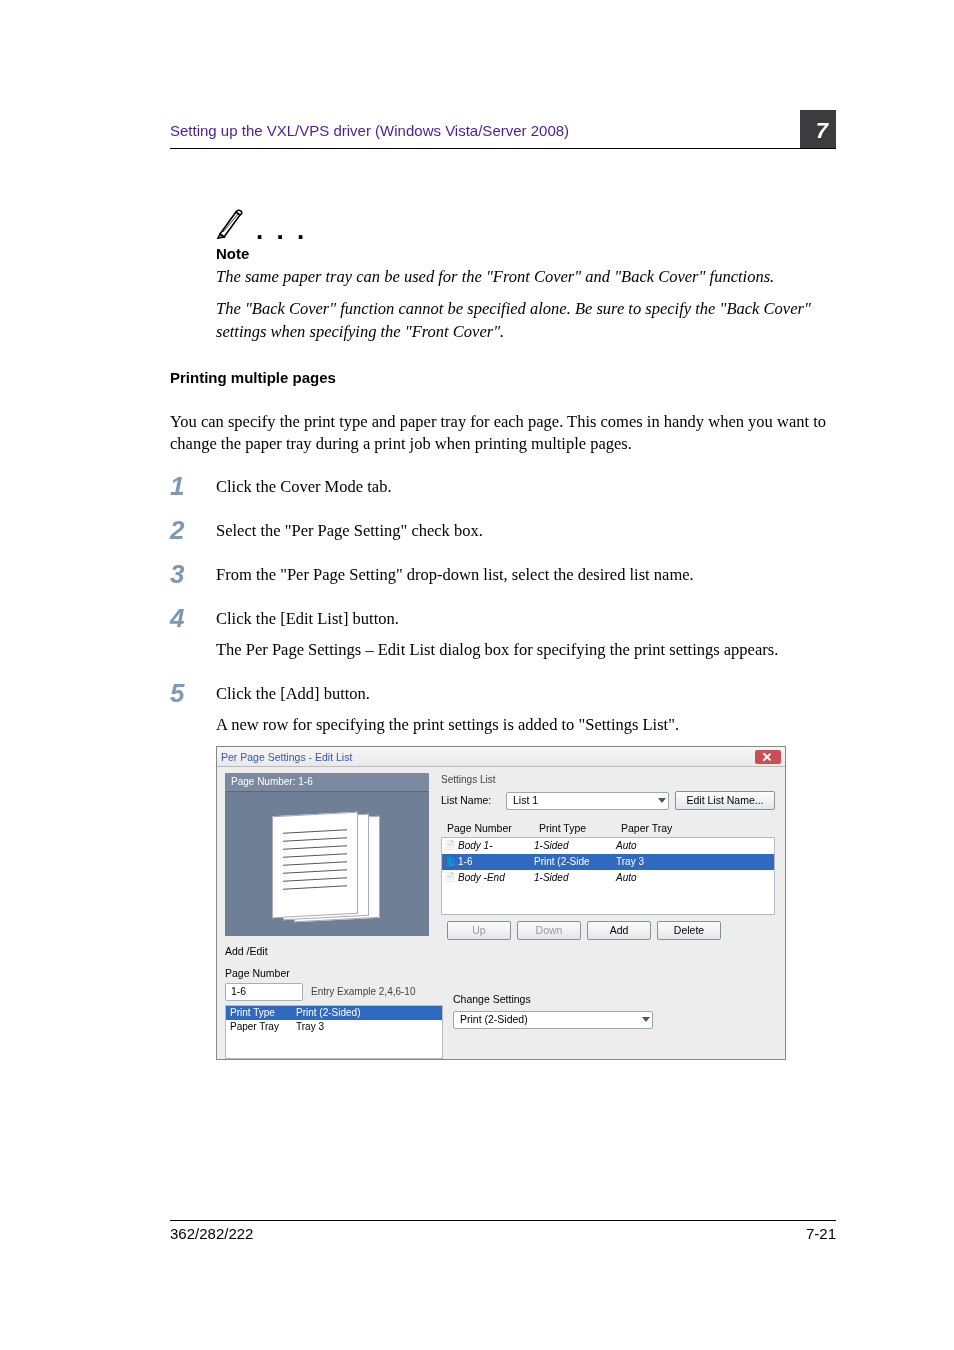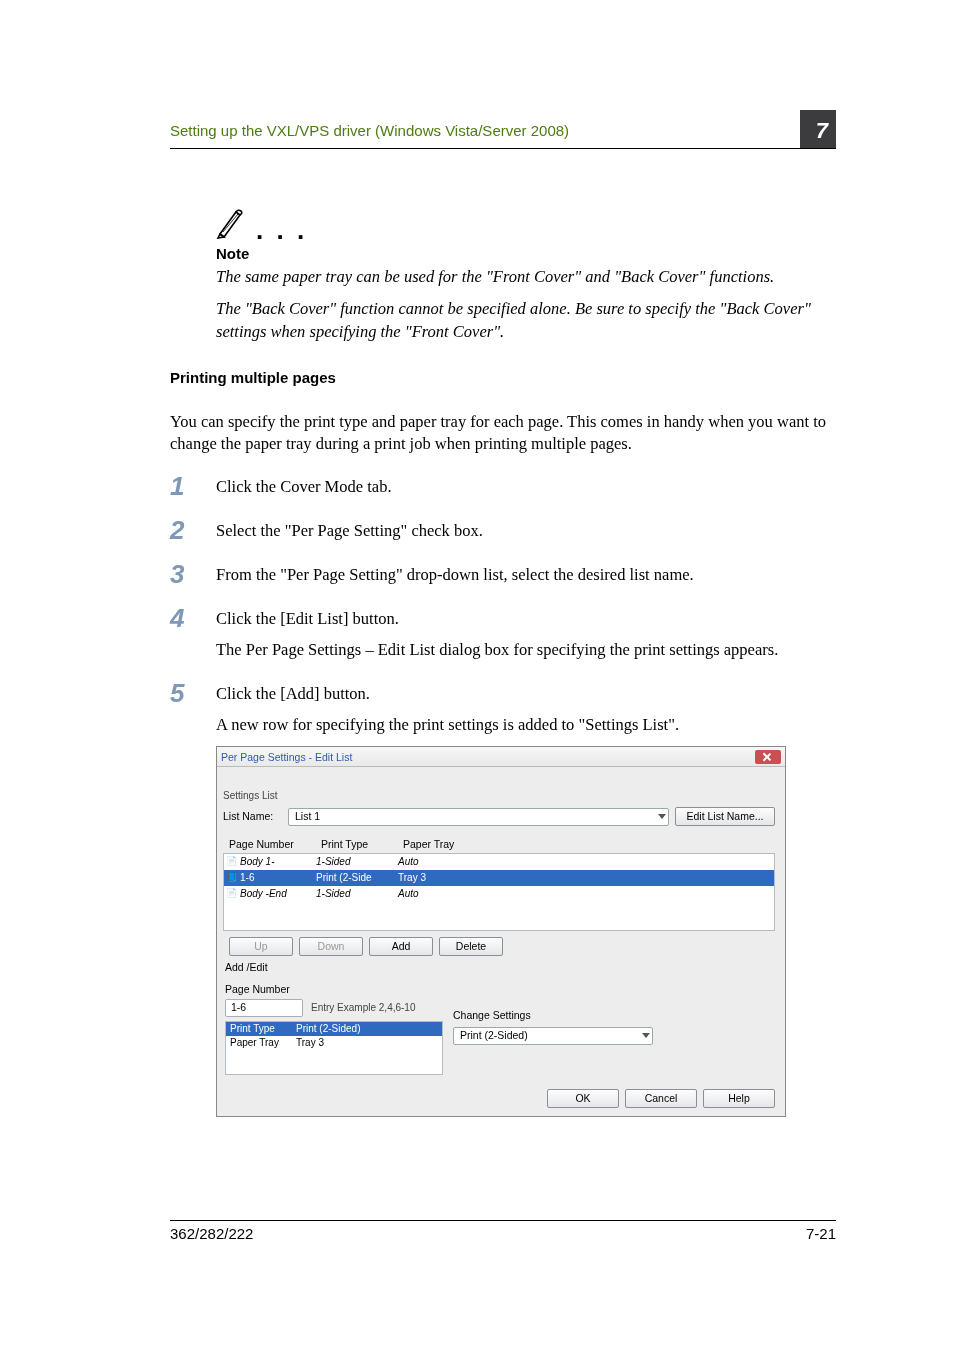--- a/index.html
+++ b/index.html
@@ -1,21 +1,21 @@
 <!DOCTYPE html>
 <html><head>
 <meta charset="utf-8">
 <style>
   * { box-sizing: border-box; margin: 0; padding: 0; }
   html, body { width: 954px; height: 1350px; background: #fff; font-family: "Times New Roman", serif; }
   .page { width: 954px; height: 1350px; position: relative; padding: 110px 118px 100px 170px; }
 
   
   .header { position: relative; height: 38px; }
-  .hdr-text { position: absolute; left: 0; top: 12px; font-family: Arial, Helvetica, sans-serif; font-size: 15px; color: #4d7c0f; }
+  .hdr-text { position: absolute; left: 0; top: 12px; font-family: Arial, Helvetica, sans-serif; font-size: 15px; color: #4c1d95; }
   .hdr-right { position: absolute; right: 0; top: 0; width: 36px; height: 38px; background: #3c3c3e; }
   .hdr-num { position: absolute; right: 8px; bottom: 4px; color: #fff; font-family: Arial, Helvetica, sans-serif; font-weight: bold; font-size: 22px; font-style: italic; }
   .rule { height: 1px; background: #000; margin-top: 0; }
 
   
   .note-block { margin-top: 58px; margin-left: 46px; }
   .note-icon-row { height: 36px; }
   .pen-svg { display: inline-block; }
   .dots { font-family: Arial, Helvetica, sans-serif; font-size: 26px; font-weight: bold; letter-spacing: 3px; vertical-align: bottom; margin-left: 6px; position: relative; top: 3px; }
   .note-label { font-family: Arial, Helvetica, sans-serif; font-weight: bold; font-size: 15px; margin-top: 2px; }
@@ -56,21 +56,21 @@
   .sheet { position: absolute; width: 86px; height: 102px; background: #fff; border: 1px solid #aab; transform: skewY(-3deg); }
   .sheet.s3 { left: 22px; top: 4px; }
   .sheet.s2 { left: 11px; top: 2px; }
   .sheet.s1 { left: 0; top: 0; }
   .sheet .sln { position: absolute; left: 10px; right: 10px; height: 1px; background: #555; }
   .sheet .sln.l1 { top: 16px; } .sheet .sln.l2 { top: 24px; } .sheet .sln.l3 { top: 32px; }
   .sheet .sln.l4 { top: 40px; } .sheet .sln.l5 { top: 48px; } .sheet .sln.l6 { top: 56px; }
   .sheet .sln.l7 { top: 64px; } .sheet .sln.l8 { top: 72px; }
 
   .dlg-right { flex: 1; padding: 6px 10px 0 0; }
-  .fs-label { font-size: 10px; color: #444; padding-left: 6px; margin-top: 16px; }
+  .fs-label { font-size: 10px; color: #444; padding-left: 6px; }
   .formrow { display: flex; align-items: center; margin-top: 4px; padding-left: 6px; }
   .formrow .lbl { width: 65px; font-size: 10.5px; }
   .dd { flex: 1; height: 18px; border: 1px solid #9aa; background: #fff; display: flex; align-items: center; justify-content: space-between; padding: 0 2px 0 6px; font-size: 10.5px; border-radius: 2px; }
   .dd .chev { width: 0; height: 0; border-left: 4px solid transparent; border-right: 4px solid transparent; border-top: 5px solid #555; }
   .btn { height: 19px; border: 1px solid #8a8f99; border-radius: 2px; background: linear-gradient(#fdfdfd,#e5e6e8); font-size: 10.5px; display: inline-flex; align-items: center; justify-content: center; padding: 0 8px; }
   .btn.disabled { color: #9a9a9a; }
 
   .list-area { margin-top: 10px; margin-left: 6px; border: 0; }
   .list-hdr { display: flex; font-size: 10.5px; border-bottom: 0; }
   .list-hdr div { padding: 1px 6px; }
@@ -158,20 +158,39 @@
       <div class="step-text">
         <div>Click the [Add] button.</div>
         <div class="step-sub">A new row for specifying the print settings is added to "Settings List".</div>
 
         <div class="dialog">
           <div class="dlg-title">
             <span class="dlg-title-text">Per Page Settings - Edit List</span>
             <div class="dlg-close"></div>
           </div>
           <div class="dlg-body">
+            <div class="dlg-left">
+              <div class="preview-title">Page Number: 1-6</div>
+              <div class="preview-box">
+                <div class="page-stack">
+                  <div class="sheet s3"></div>
+                  <div class="sheet s2"></div>
+                  <div class="sheet s1">
+                    <div class="sln l1"></div>
+                      <div class="sln l2"></div>
+                      <div class="sln l3"></div>
+                      <div class="sln l4"></div>
+                    <div class="sln l5"></div>
+                      <div class="sln l6"></div>
+                      <div class="sln l7"></div>
+                      <div class="sln l8"></div>
+                  </div>
+                </div>
+              </div>
+            </div>
             <div class="dlg-right">
               <div class="fs-label">Settings List</div>
               <div class="formrow">
                 <span class="lbl">List Name:</span>
                 <div class="dd" style="margin-right:6px;">
                   <span>List 1</span>
                   <span class="chev"></span>
                 </div>
                 <div class="btn" style="width:100px;">Edit List Name...</div>
               </div>
@@ -235,25 +254,20 @@
               <div class="chg-label">Change Settings</div>
               <div style="padding-left:10px; margin-top:4px;">
                 <div class="dd" style="width:200px;">
                   <span>Print (2-Sided)</span>
                   <span class="chev"></span>
                 </div>
               </div>
             </div>
           </div>
 
-          <div class="dlg-foot">
-            <div class="btn">OK</div>
-            <div class="btn">Cancel</div>
-            <div class="btn">Help</div>
-          </div>
         </div>
 
       </div>
     </div>
   </div>
 
   <div class="footer">
     <div class="footer-rule"></div>
     <div class="footer-row">
       <span>362/282/222</span>

